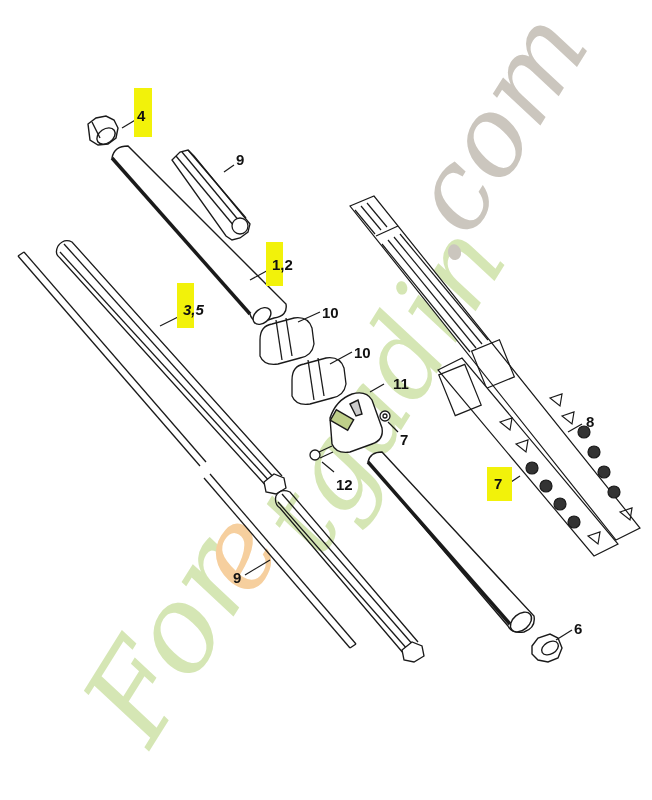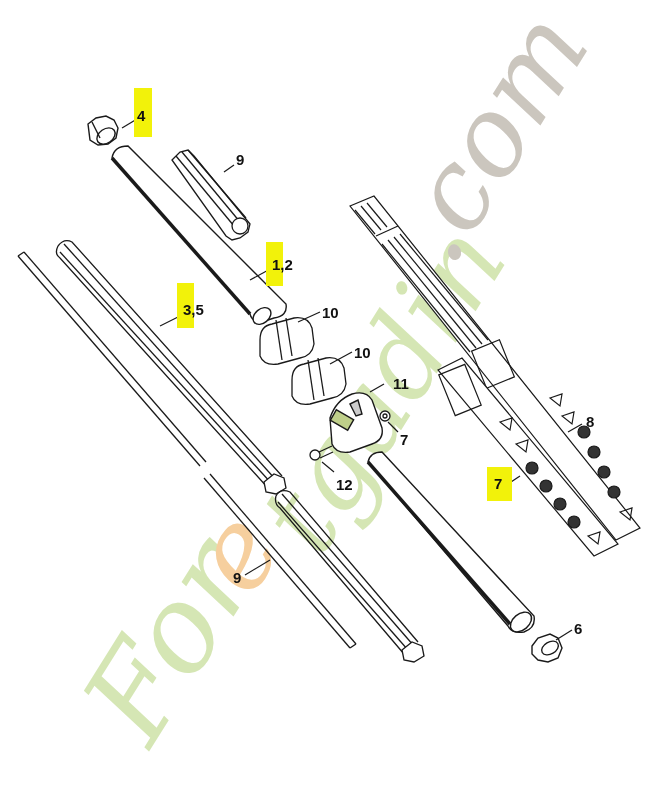--- a/index.html
+++ b/index.html
@@ -160,21 +160,21 @@
 </svg>
 
 <div class="hl" style="left:134px;top:88px;width:18px;height:49px;"></div>
 <div class="hl" style="left:266px;top:242px;width:17px;height:44px;"></div>
 <div class="hl" style="left:177px;top:283px;width:17px;height:45px;"></div>
 <div class="hl" style="left:487px;top:467px;width:25px;height:34px;"></div>
 
 <div class="callout" style="left:137px;top:108px;">4</div>
 <div class="callout" style="left:236px;top:152px;">9</div>
 <div class="callout" style="left:272px;top:257px;text-align:right;">1,2</div>
-<div class="callout" style="left:183px;top:302px;">3,5</div>
+<div class="callout" style="left:183px;top:302px;font-style:italic;">3,5</div>
 <div class="callout" style="left:322px;top:305px;">10</div>
 <div class="callout" style="left:354px;top:345px;">10</div>
 <div class="callout" style="left:386px;top:376px;margin-left:7px;">11</div>
 <div class="callout" style="left:400px;top:432px;">7</div>
 <div class="callout" style="left:336px;top:477px;">12</div>
 <div class="callout" style="left:586px;top:414px;">8</div>
 <div class="callout" style="left:494px;top:476px;">7</div>
 <div class="callout" style="left:233px;top:570px;">9</div>
 <div class="callout" style="left:574px;top:621px;">6</div>
 

